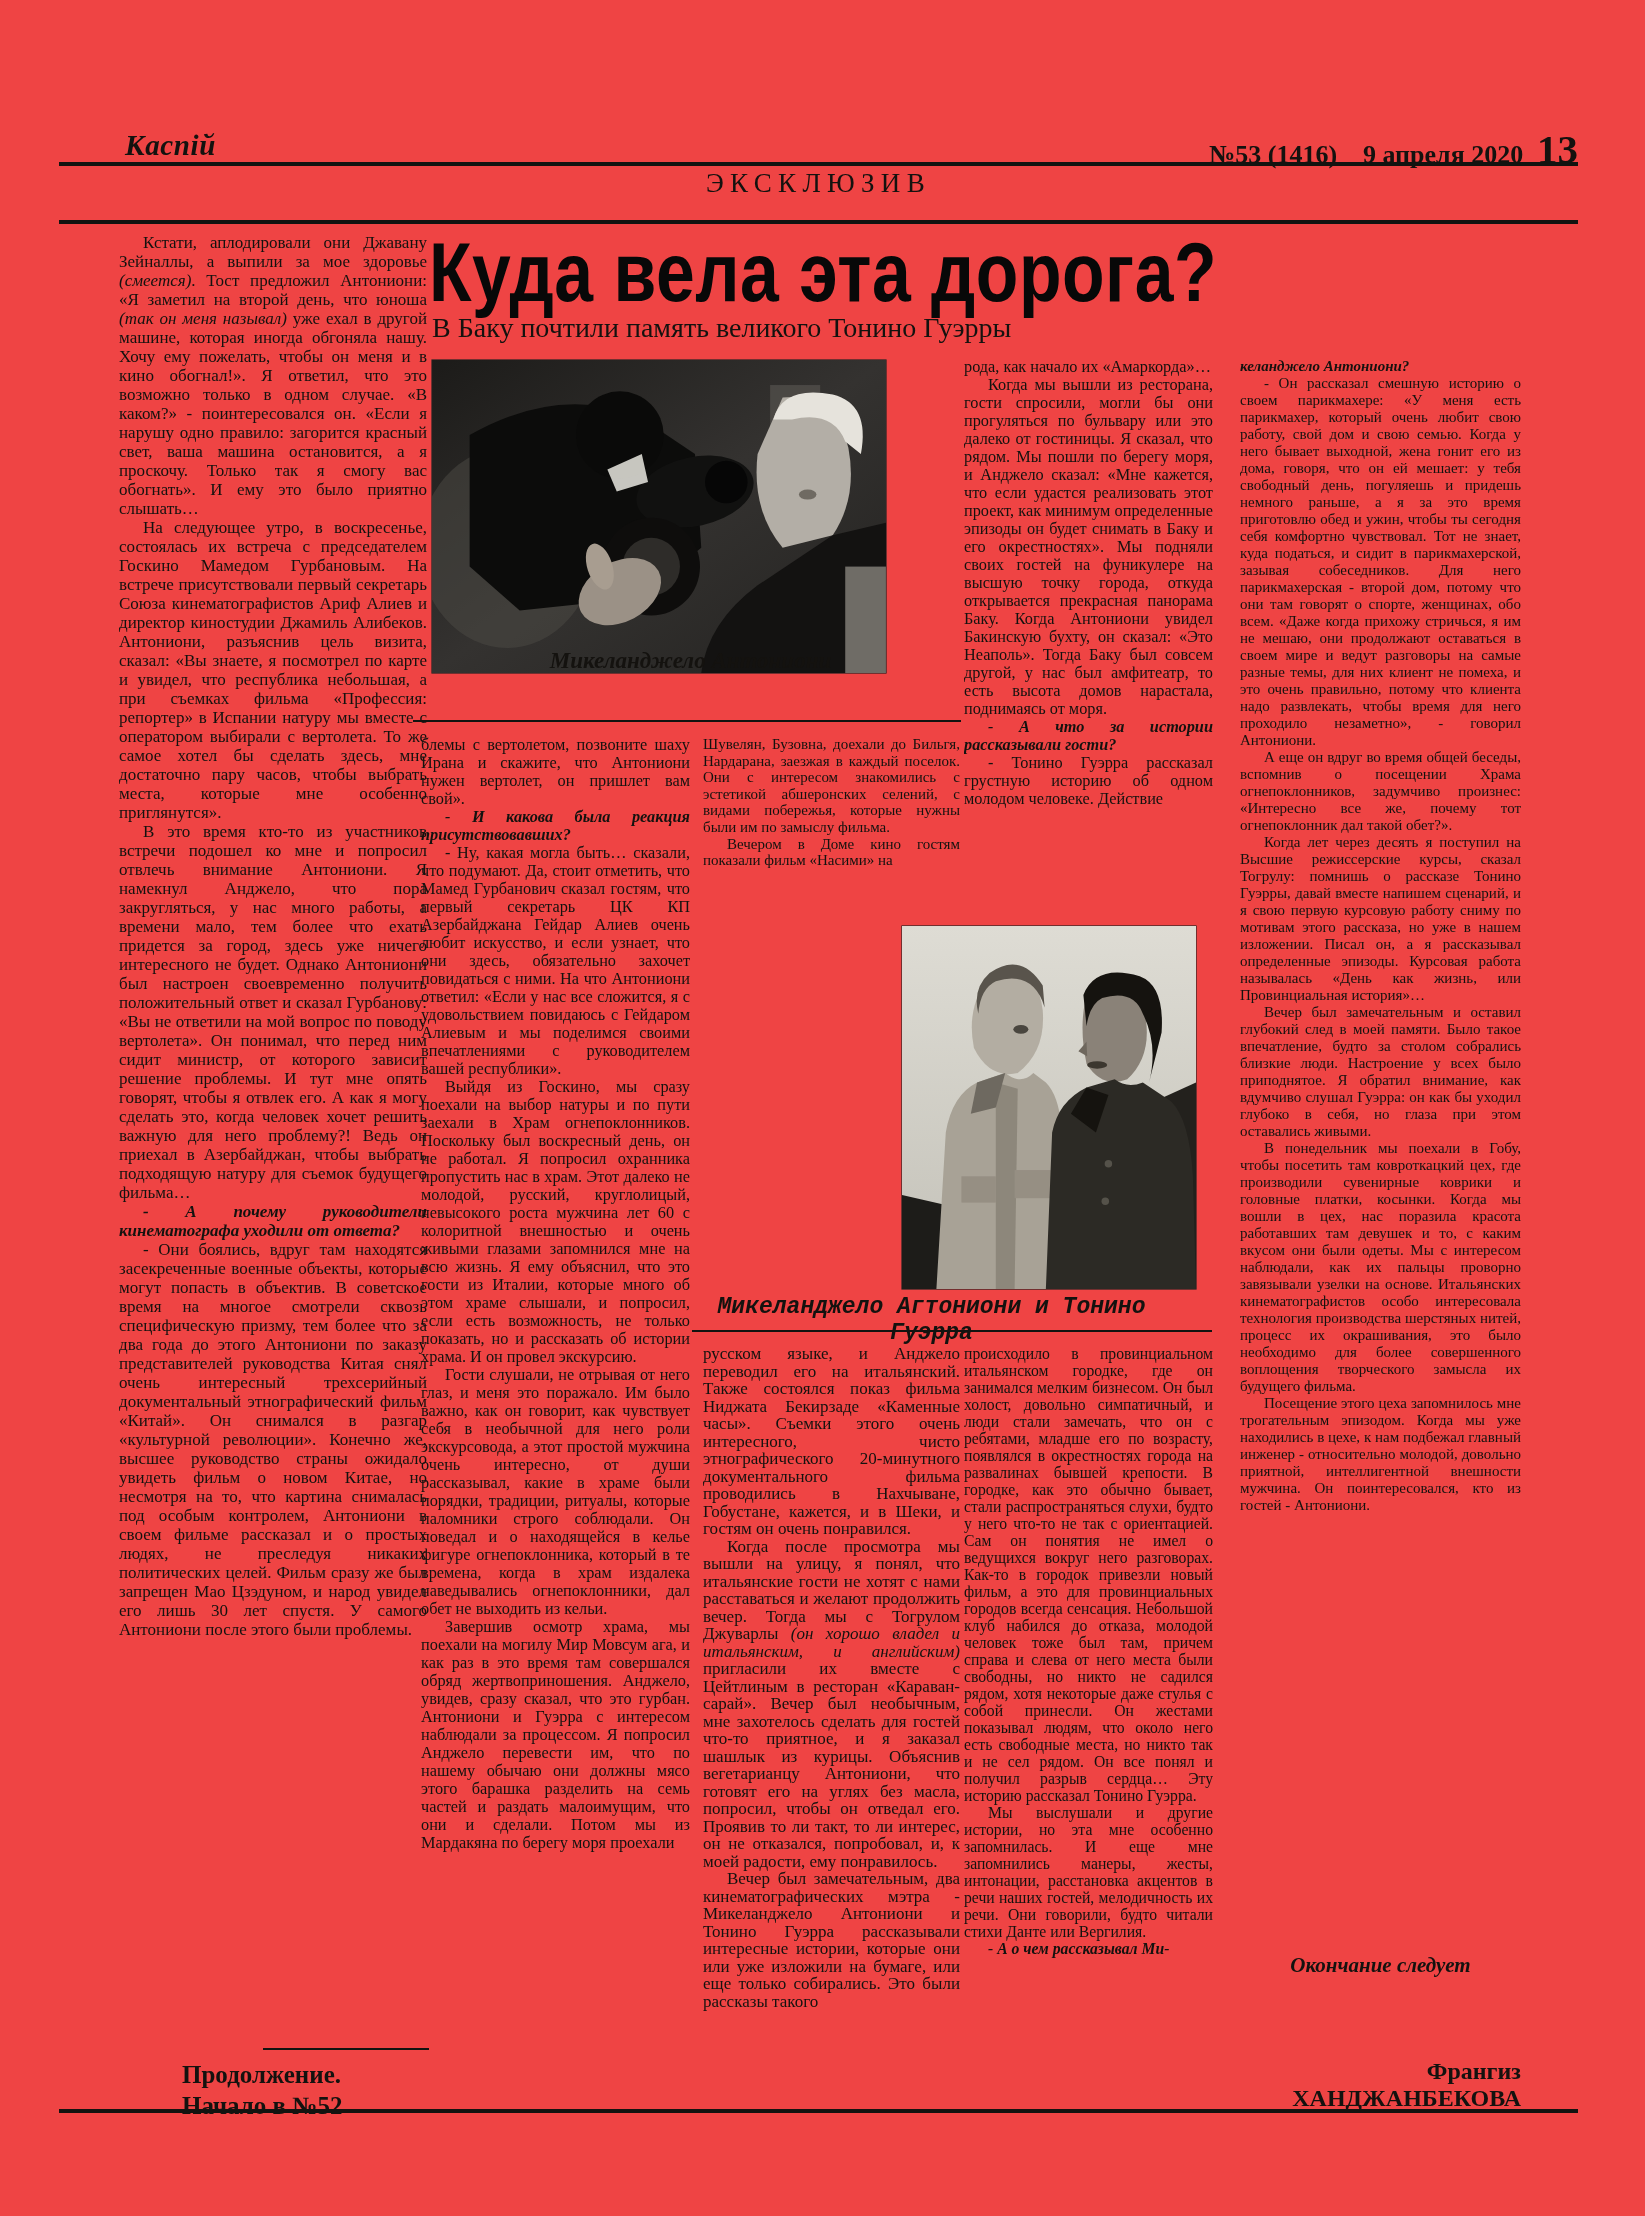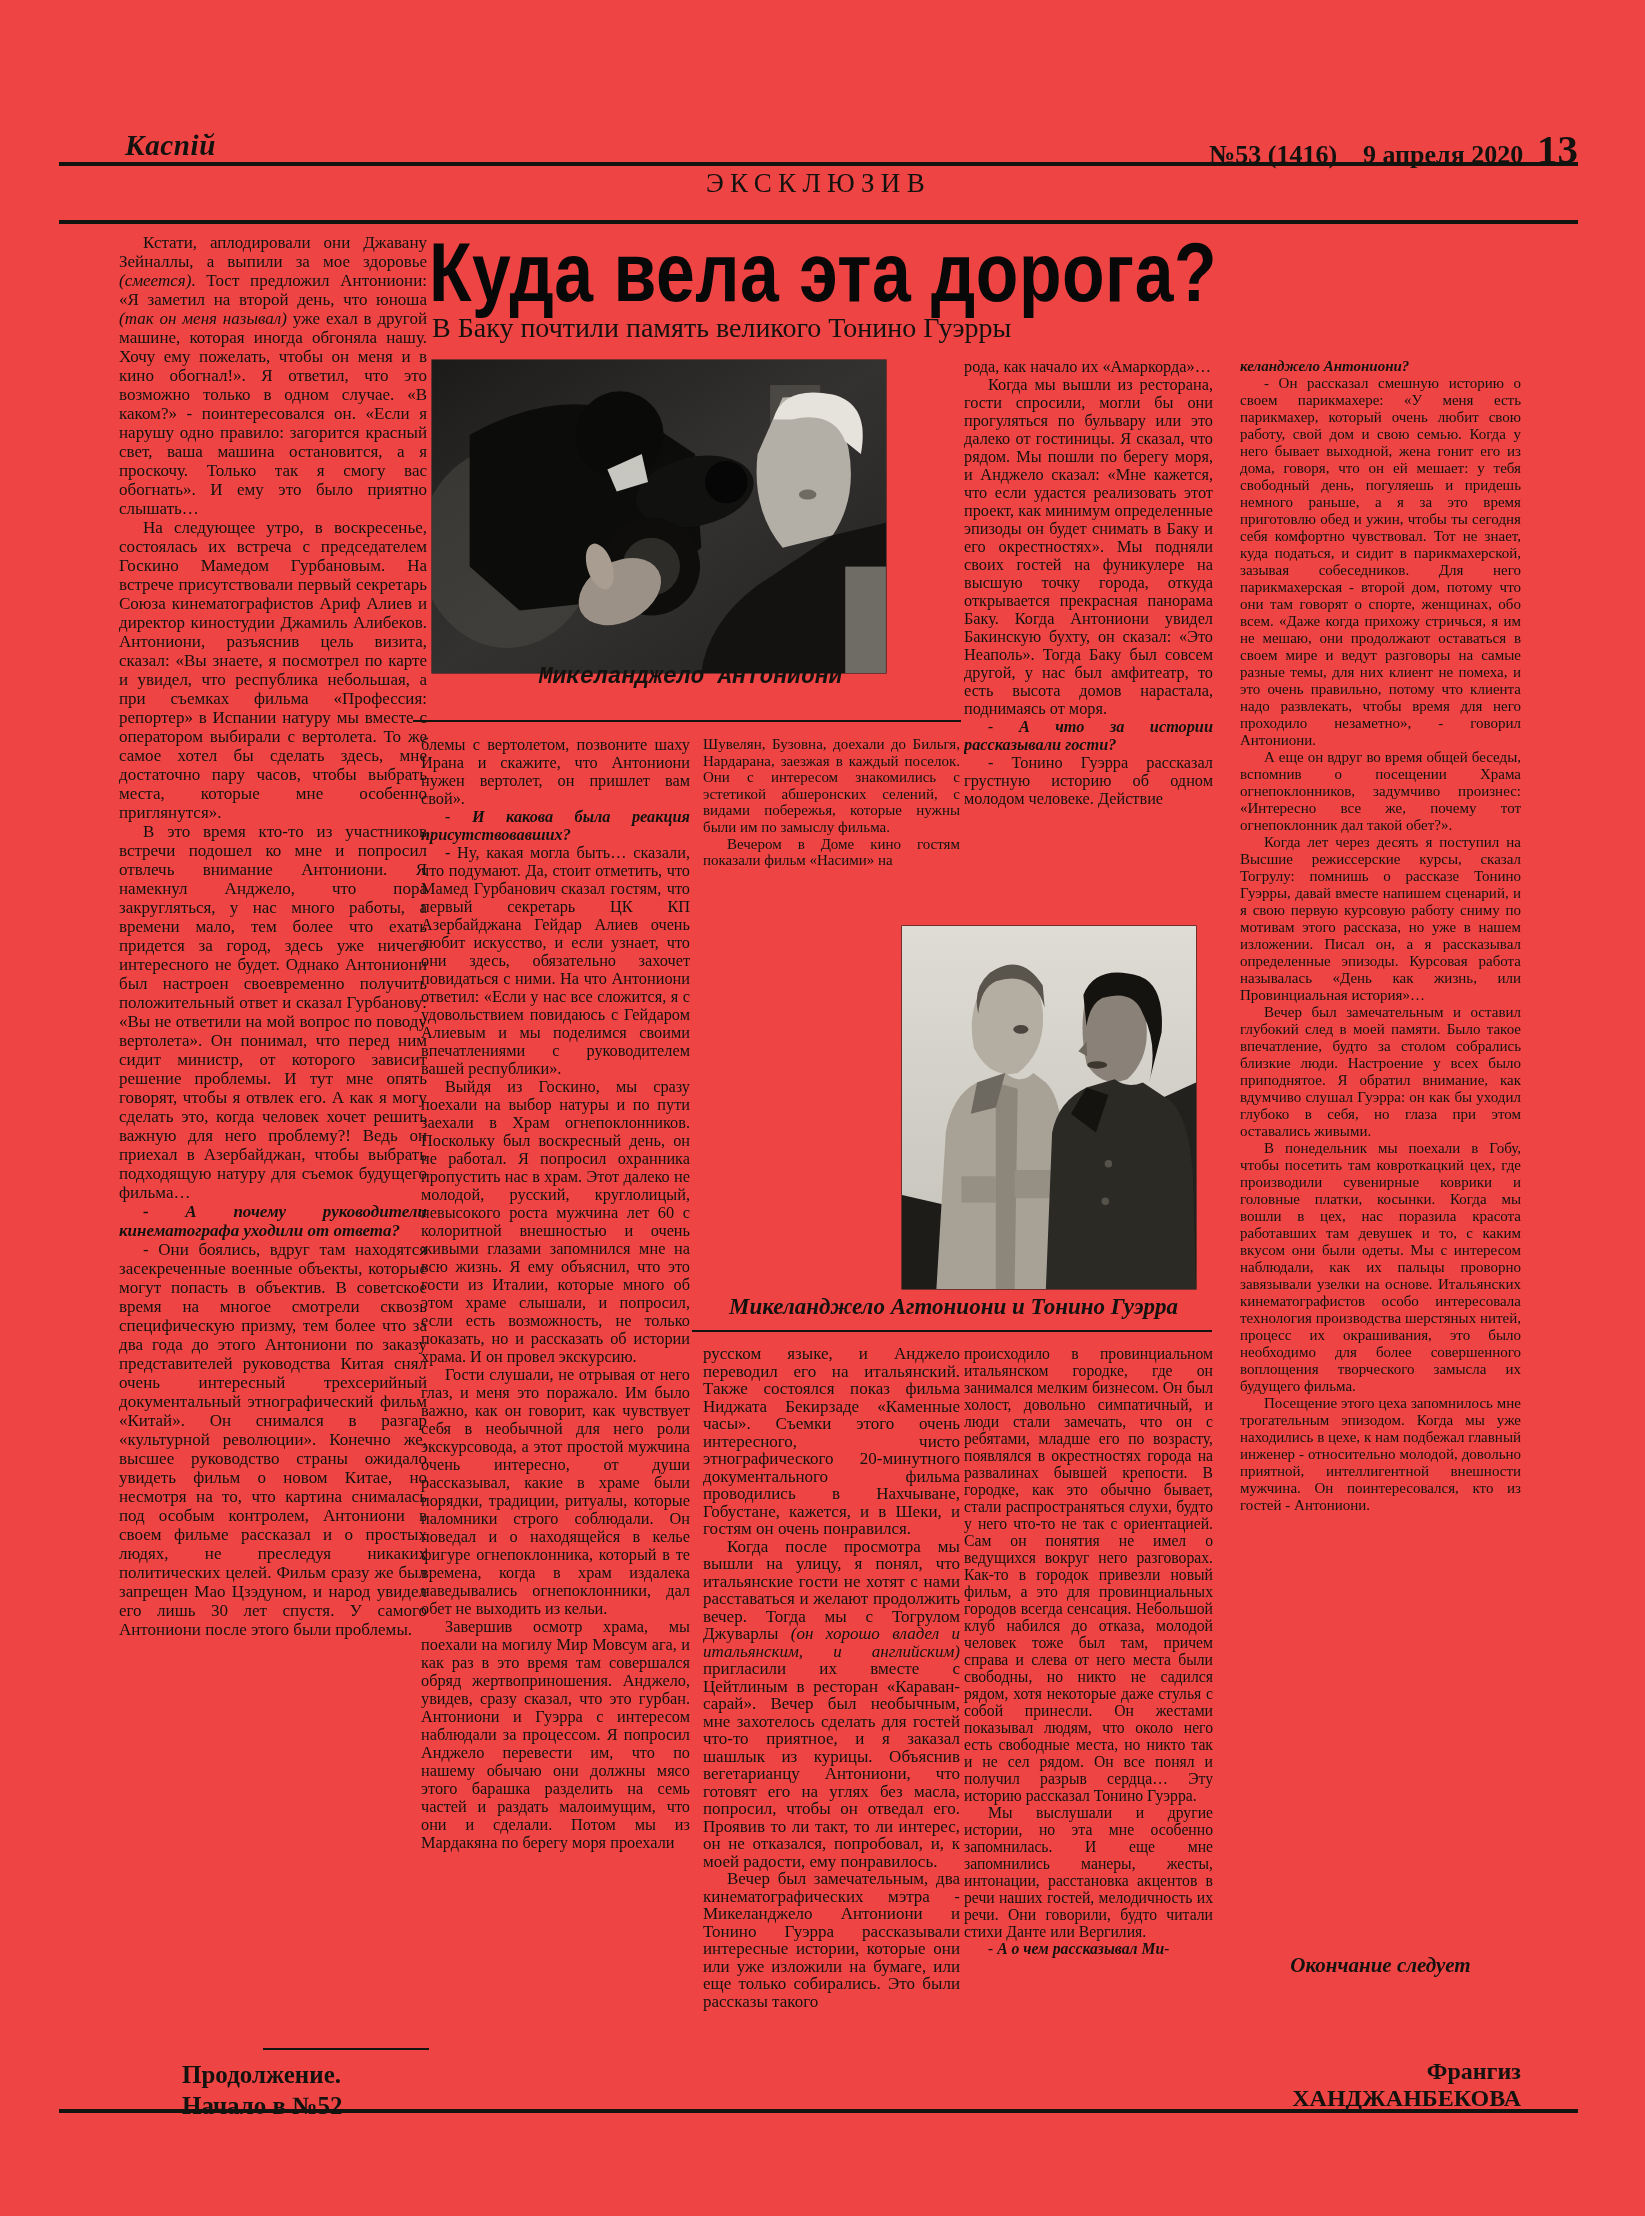--- a/index.html
+++ b/index.html
@@ -68,21 +68,21 @@
       <circle cx="350" cy="330" r="46" fill="#2e2c29"></circle>
       <ellipse cx="300" cy="370" rx="70" ry="48" fill="#9b9186" transform="rotate(-28 300 370)"></ellipse>
       <ellipse cx="268" cy="330" rx="20" ry="38" fill="#a89d90" transform="rotate(-18 268 330)"></ellipse>
       <path d="M560 60 Q640 50 665 140 Q680 220 640 280 L560 300 Q510 240 520 150 Z" fill="#b3aea6"></path>
       <path d="M545 95 Q560 40 640 55 Q700 70 685 150 L660 130 Q640 80 575 95 Z" fill="#e6e3dc"></path>
       <path d="M640 280 L725 260 L725 500 L430 500 Q440 420 520 360 Z" fill="#131211"></path>
       <rect x="660" y="330" width="65" height="170" fill="#87837c" opacity="0.8"></rect>
       <ellipse cx="600" cy="215" rx="14" ry="8" fill="#6f6a62"></ellipse>
     </svg>
   </div>
-  <div class="caption" style="left:421px;top:664px;width:539px;font-family:Liberation Mono, monospace;">Микеланджело Антониони</div>
+  <div class="caption" style="left:421px;top:648px;width:539px;">Микеланджело Антониони</div>
   <div class="rule" style="left:413px;top:720px;width:548px;height:1.9px;"></div>
 
   <div class="photo" style="left:902px;top:926px;width:294px;height:363px;background:#d4d2ca;">
     <svg width="294" height="363" viewBox="0 0 470 580">
       <defs>
         <linearGradient id="sky2" x1="0" y1="0" x2="0" y2="1">
           <stop offset="0" stop-color="#dedcd4"></stop>
             <stop offset="1" stop-color="#c3c1b8"></stop>
         </linearGradient>
       </defs>
@@ -102,21 +102,21 @@
       <path d="M300 95 Q370 75 390 150 Q398 210 360 245 Q320 260 295 220 Q280 150 300 95 Z" fill="#8a8278"></path>
       <path d="M290 110 Q310 60 380 80 Q420 95 415 170 L395 250 Q410 190 385 140 Q370 100 320 115 Q300 125 295 160 Z" fill="#15130f"></path>
       <path d="M295 185 L282 200 L296 208 Z" fill="#6e675d"></path>
       <ellipse cx="312" cy="222" rx="16" ry="6" fill="#3c372f"></ellipse>
       <path d="M340 245 Q360 260 385 250 L430 280 Q460 310 465 400 L470 580 L230 580 L240 330 Q250 280 295 258 Z" fill="#2c2a25"></path>
       <path d="M295 258 L330 270 L310 330 L270 300 Z" fill="#15130f"></path>
       <circle cx="330" cy="380" r="6" fill="#55524a"></circle>
       <circle cx="325" cy="440" r="6" fill="#55524a"></circle>
     </svg>
   </div>
-  <div class="caption" style="left:695px;top:1294px;width:517px;">Микеланджело  Агтониони и Тонино Гуэрра</div>
+  <div class="caption" style="left:673px;top:1294px;width:517px;font-family:Liberation Mono, monospace;">Микеланджело  Агтониони и Тонино Гуэрра</div>
   <div class="rule" style="left:692px;top:1330px;width:520px;height:1.9px;"></div>
 
   <div class="col c1">
       <p class="para">Кстати, аплодировали они Джавану Зейналлы, а выпили за мое здоровье <i>(смеется)</i>. Тост предложил Антониони: «Я заметил на второй день, что юноша <i>(так он меня называл)</i> уже ехал в другой машине, которая иногда обгоняла нашу. Хочу ему пожелать, чтобы он меня и в кино обогнал!». Я ответил, что это возможно только в одном случае. «В каком?» - поинтересовался он. «Если я нарушу одно правило: загорится красный свет, ваша машина остановится, а я проскочу. Только так я смогу вас обогнать». И ему это было приятно слышать…</p>
       <p class="para">На следующее утро, в воскресенье, состоялась их встреча с председателем Госкино Мамедом Гурбановым. На встрече присутствовали первый секретарь Союза кинематографистов Ариф Алиев и директор киностудии Джамиль Алибеков. Антониони, разъяснив цель визита, сказал: «Вы знаете, я посмотрел по карте и увидел, что республика небольшая, а при съемках фильма «Профессия: репортер» в Испании натуру мы вместе с оператором выбирали с вертолета. То же самое хотел бы сделать здесь, мне достаточно пару часов, чтобы выбрать места, которые мне особенно приглянутся».</p>
       <p class="para">В это время кто-то из участников встречи подошел ко мне и попросил отвлечь внимание Антониони. Я намекнул Анджело, что пора закругляться, у нас много работы, а времени мало, тем более что ехать придется за город, здесь уже ничего интересного не будет. Однако Антониони был настроен своевременно получить положительный ответ и сказал Гурбанову: «Вы не ответили на мой вопрос по поводу вертолета». Он понимал, что перед ним сидит министр, от которого зависит решение проблемы. И тут мне опять говорят, чтобы я отвлек его. А как я могу сделать это, когда человек хочет решить важную для него проблему?! Ведь он приехал в Азербайджан, чтобы выбрать подходящую натуру для съемок будущего фильма…</p>
       <p class="para q">- А почему руководители кинематографа уходили от ответа?</p>
       <p class="para">- Они боялись, вдруг там находятся засекреченные военные объекты, которые могут попасть в объектив. В советское время на многое смотрели сквозь специфическую призму, тем более что за два года до этого Антониони по заказу представителей руководства Китая снял очень интересный трехсерийный документальный этнографический фильм «Китай». Он снимался в разгар «культурной революции». Конечно же, высшее руководство страны ожидало увидеть фильм о новом Китае, но несмотря на то, что картина снималась под особым контролем, Антониони в своем фильме рассказал и о простых людях, не преследуя никаких политических целей. Фильм сразу же был запрещен Мао Цзэдуном, и народ увидел его лишь 30 лет спустя. У самого Антониони после этого были проблемы.</p>
     </div>
   <div class="col c2">

